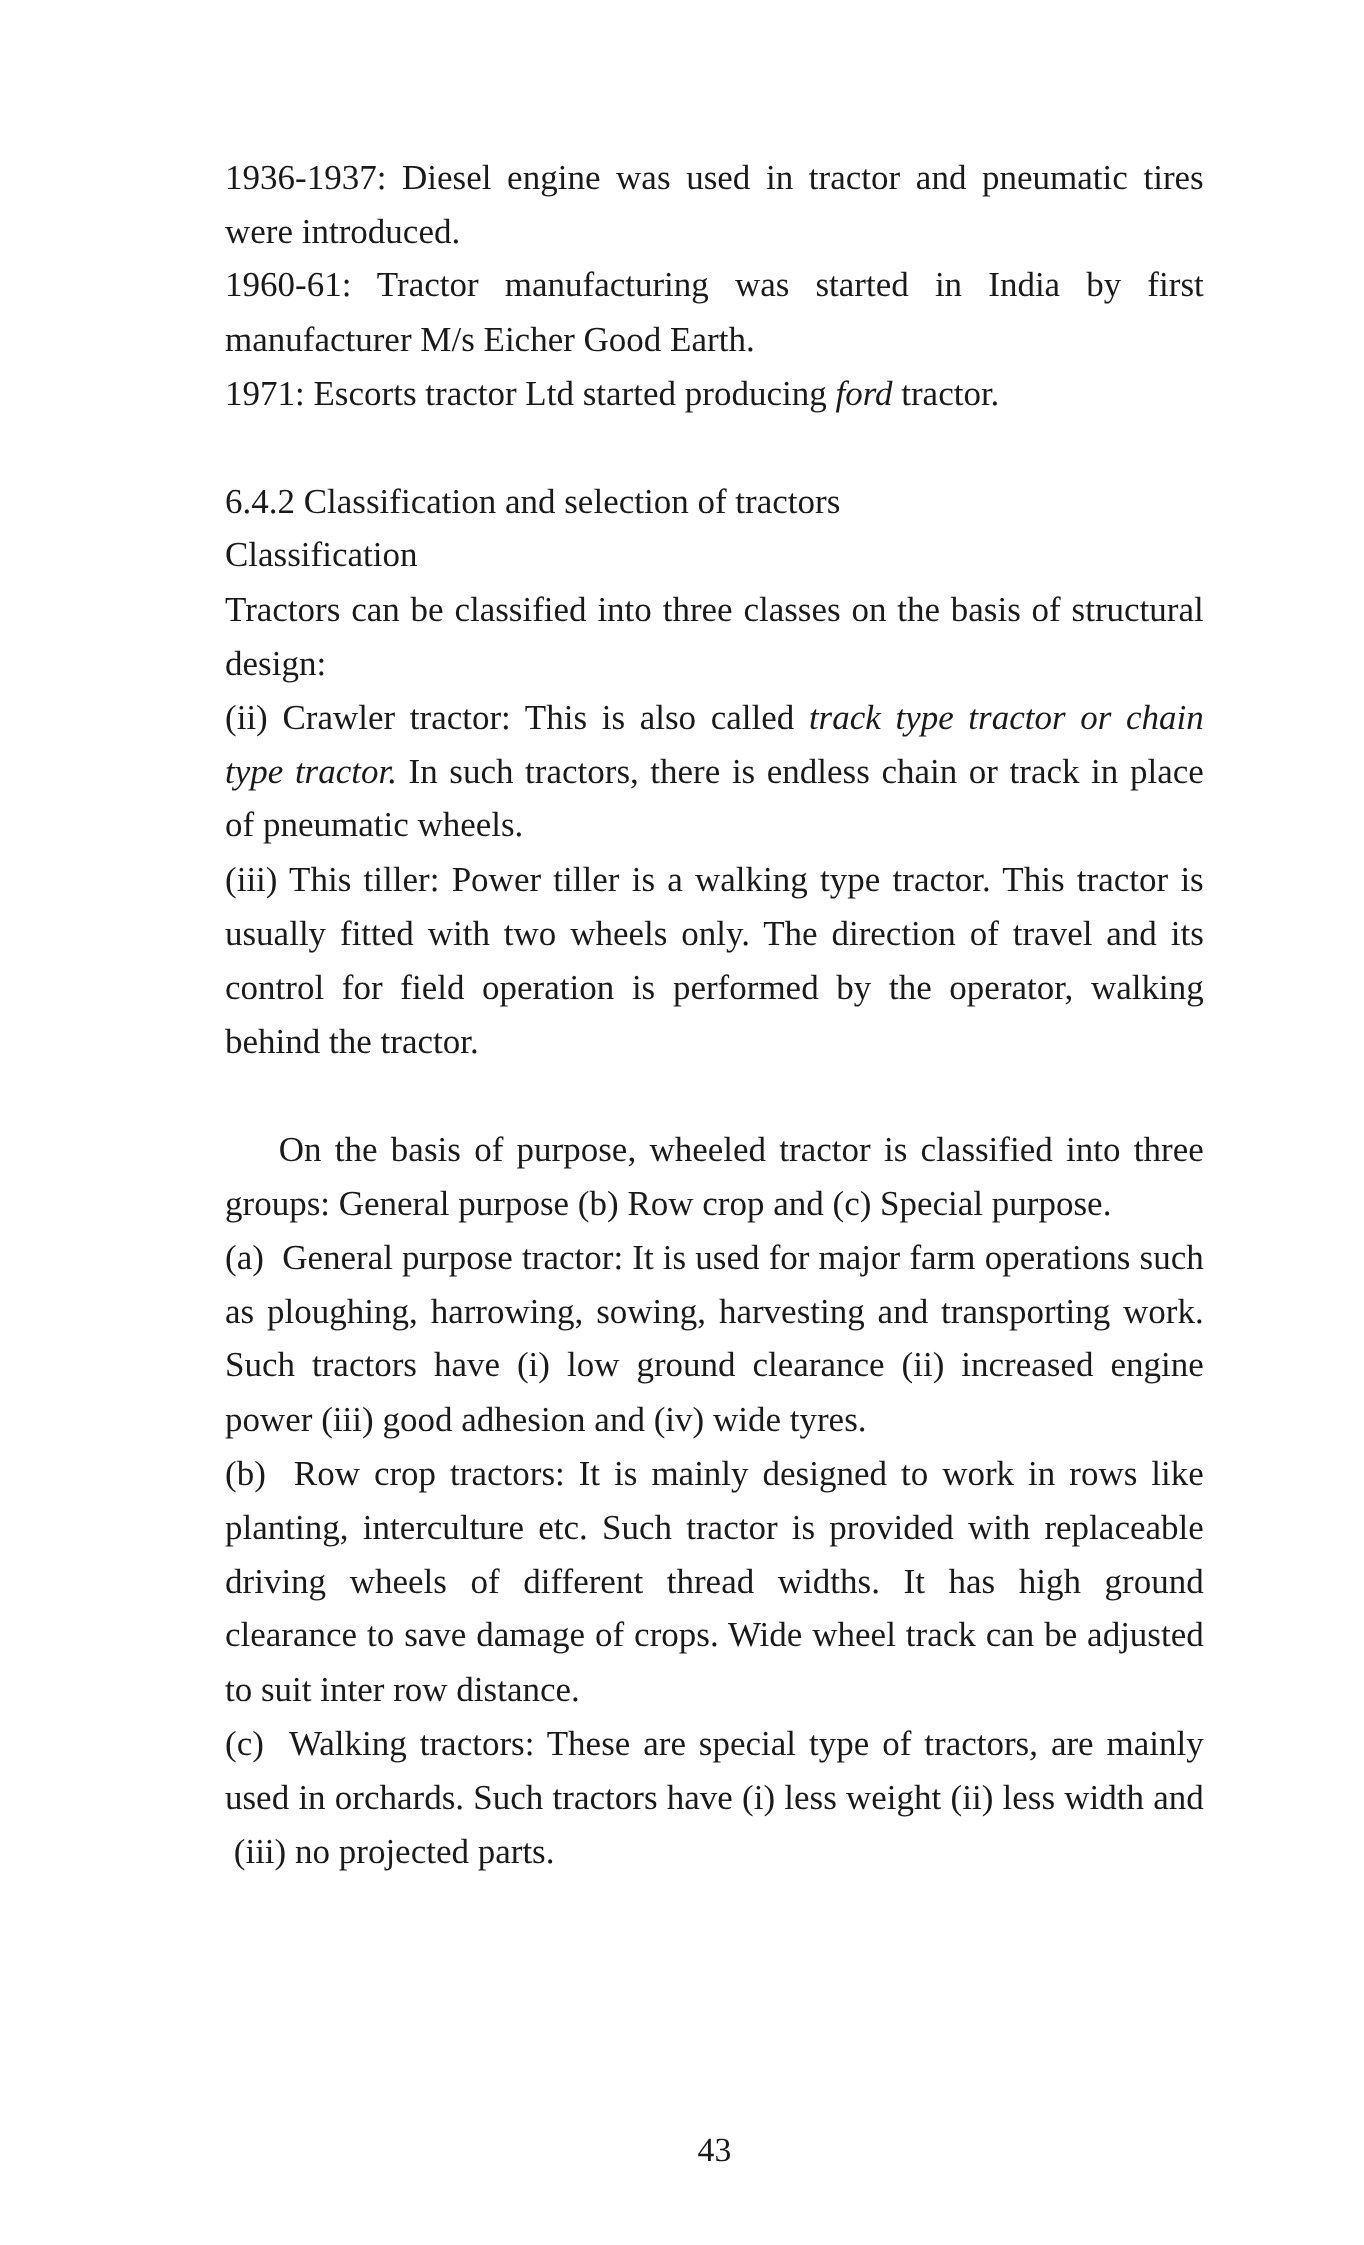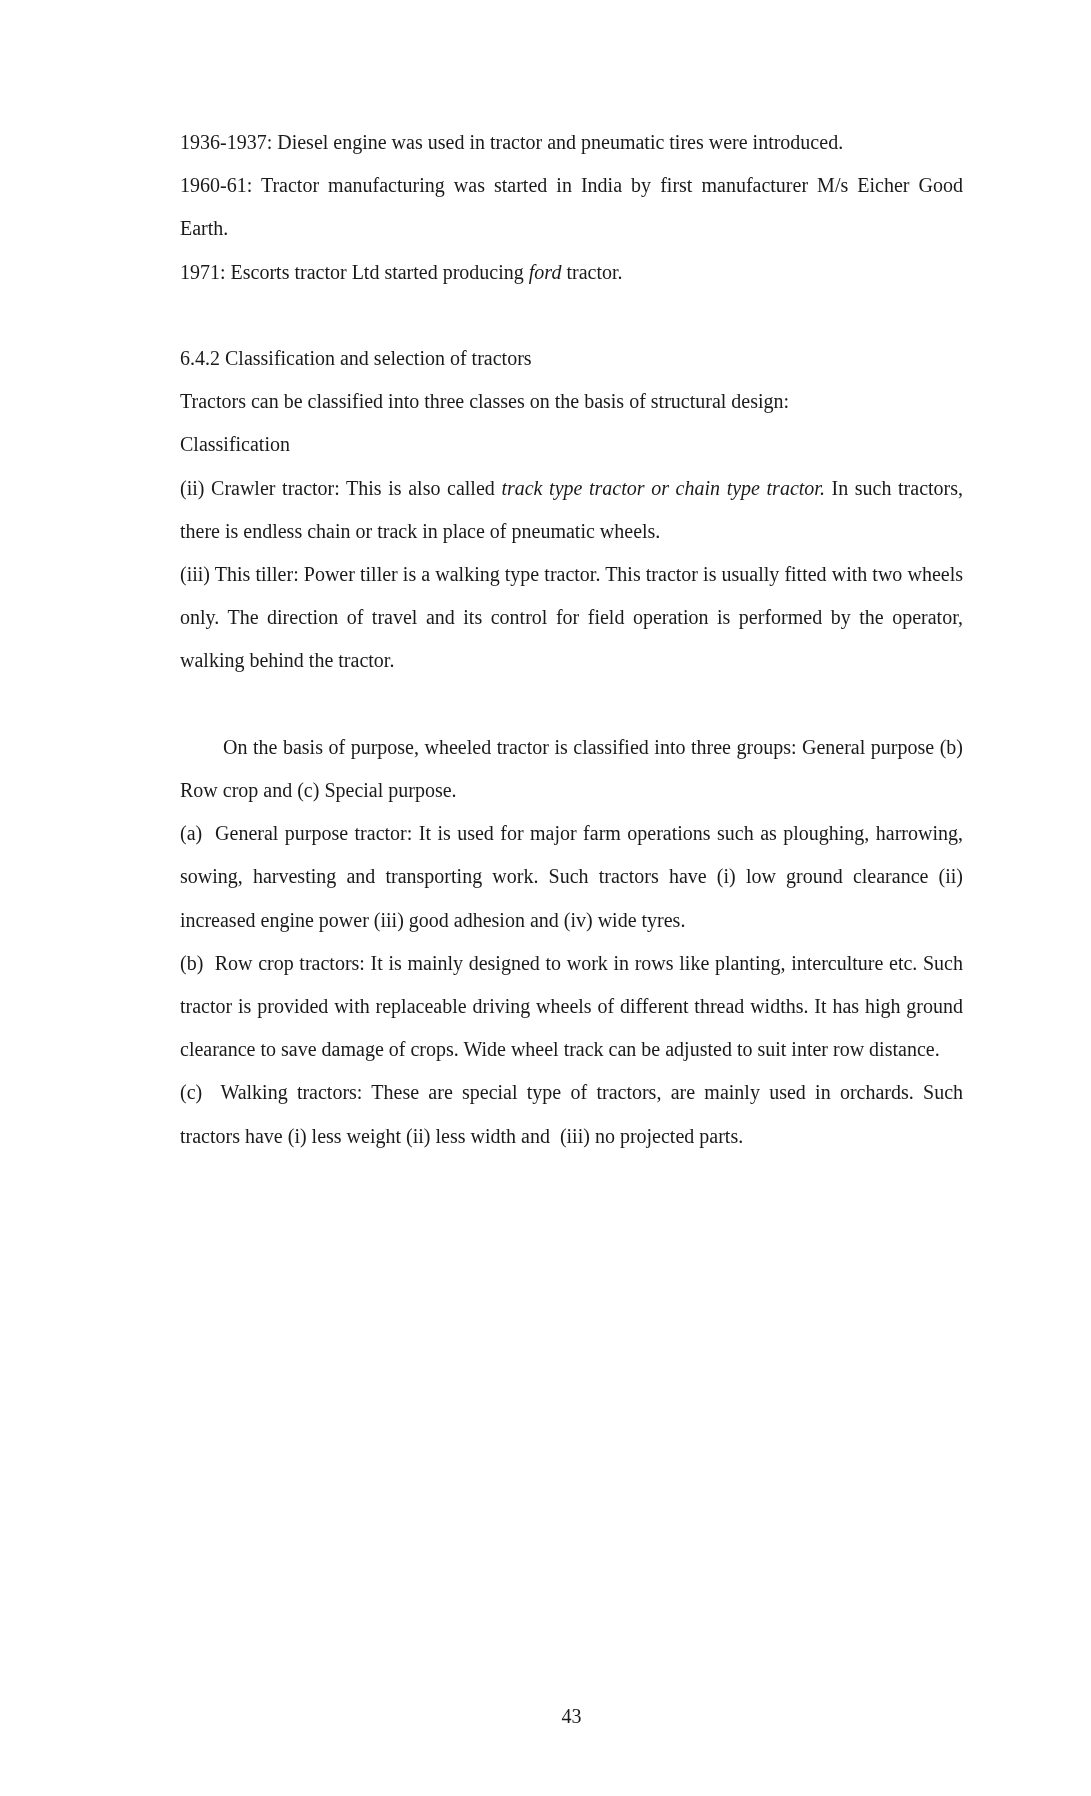--- a/index.html
+++ b/index.html
@@ -1,45 +1,45 @@
 <!DOCTYPE html>
 <html><head>
 <meta charset="utf-8">
 <style>
   html, body { margin: 0; padding: 0; background: #ffffff; }
   body { width: 1091px; height: 1796px; position: relative; overflow: hidden; }
   .page {
     position: absolute; left: 180px; top: 121px; width: 783px;
-    font-family: "Liberation Serif", serif; font-size: 20px; line-height: 43.2px;
+    font-family: "Liberation Serif", serif; font-size: 28px; line-height: 43.2px;
     color: #1a1a1a;
   }
   p { margin: 0; text-align: justify; }
   .gap { height: 43.2px; }
   .indent { text-indent: 43px; }
   b { font-weight: normal; margin-top: 11px; }
   i { font-style: italic; }
   .pagenum {
     position: absolute; left: 0; width: 1091px; top: 1705px; text-align: center;
-    font-family: "Liberation Serif", serif; font-size: 20px; color: #1a1a1a;
+    font-family: "Liberation Serif", serif; font-size: 27px; color: #1a1a1a;
     padding-left: 52px; box-sizing: border-box;
   }
 </style>
 </head>
 <body>
 
 <div class="page">
   <p><span>1936-1937:</span><span> Diesel engine was used in tractor and pneumatic tires were introduced.</span></p>
   <p><span>1960-61:</span><span> Tractor manufacturing was started in India by first manufacturer M/s Eicher Good Earth.</span></p>
   <p><span>1971:</span><span> Escorts tractor Ltd started producing </span><i>ford</i><span> tractor.</span></p>
 
   <div class="gap"></div>
 
   <p><b>6.4.2 Classification and selection of tractors</b></p>
+  <p><b>Classification</b></p>
   <p>Tractors can be classified into three classes on the basis of structural design:</p>
-  <p><b>Classification</b></p>
   <p><b>(ii) Crawler tractor:</b><span> This is also called </span><i>track type tractor or chain type tractor.</i><span> In such tractors, there is endless chain or track in place of pneumatic wheels.</span></p>
   <p><b>(iii) This tiller:</b><span> Power tiller is a walking type tractor. This tractor is usually fitted with two wheels only. The direction of travel and its control for field operation is performed by the operator, walking behind the tractor.</span></p>
 
   <div class="gap"></div>
 
   <p class="indent">On the basis of purpose, wheeled tractor is classified into three groups: General purpose (b) Row crop and (c) Special purpose.</p>
   <p><b>(a)</b>&nbsp; <b>General purpose tractor:</b><span> It is used for major farm operations such as ploughing, harrowing, sowing, harvesting and transporting work. Such tractors have (i) low ground clearance (ii) increased engine power (iii) good adhesion and (iv) wide tyres.</span></p>
   <p><b>(b)</b>&nbsp; <b>Row crop tractors:</b><span> It is mainly designed to work in rows like planting, interculture etc. Such tractor is provided with replaceable driving wheels of different thread widths. It has high ground clearance to save damage of crops. Wide wheel track can be adjusted to suit inter row distance.</span></p>
   <p><b>(c)</b>&nbsp; <b>Walking tractors:</b><span> These are special type of tractors, are mainly used in orchards. Such tractors have (i) less weight (ii) less width and &nbsp;(iii) no projected parts.</span></p>
 </div>

